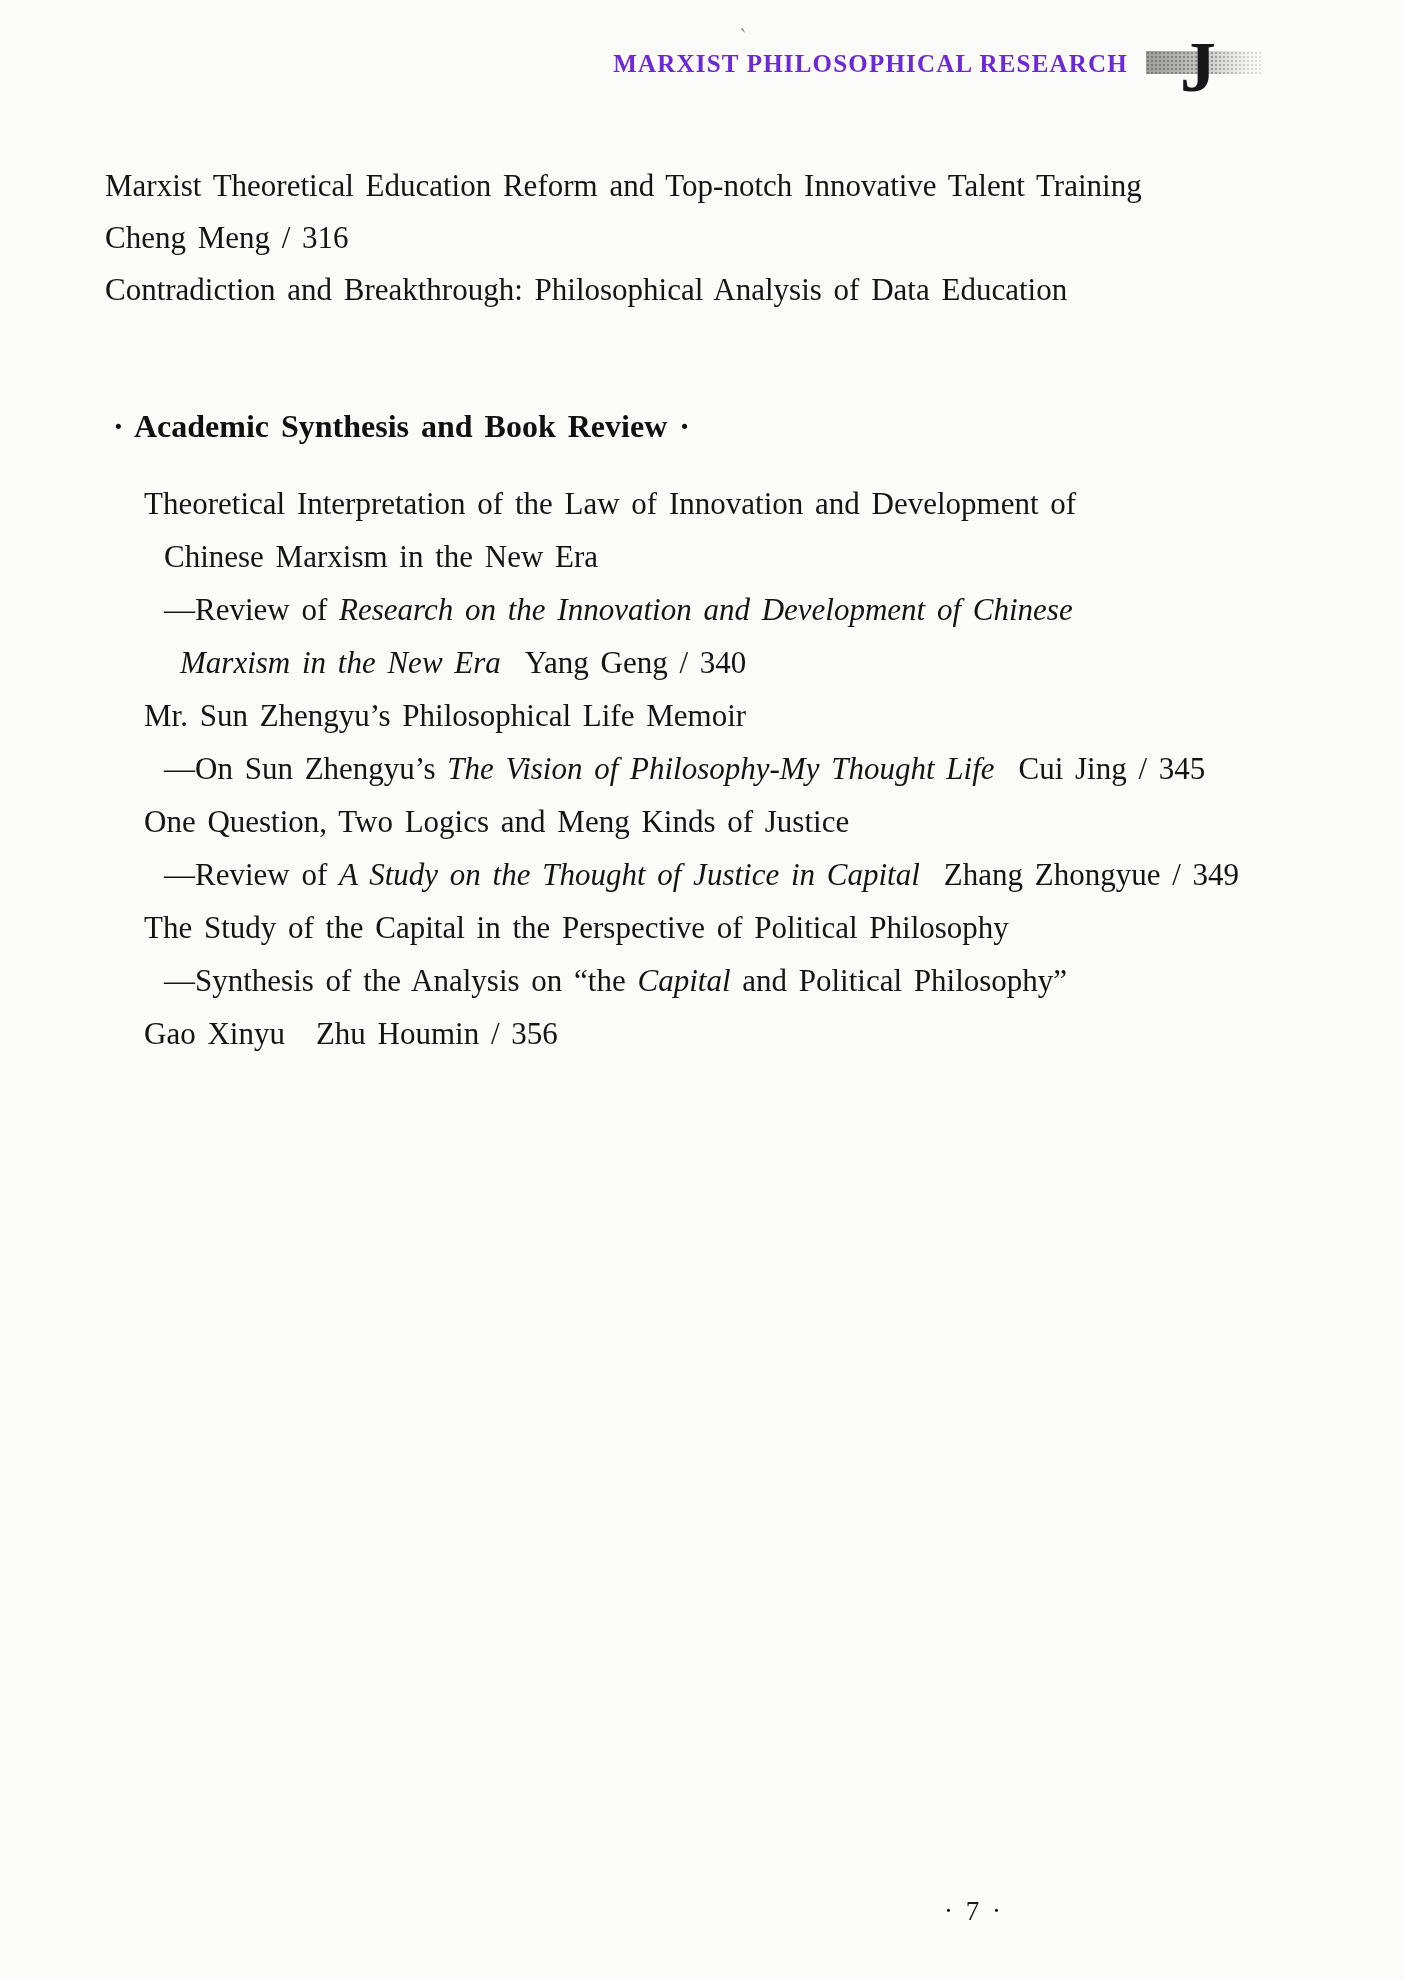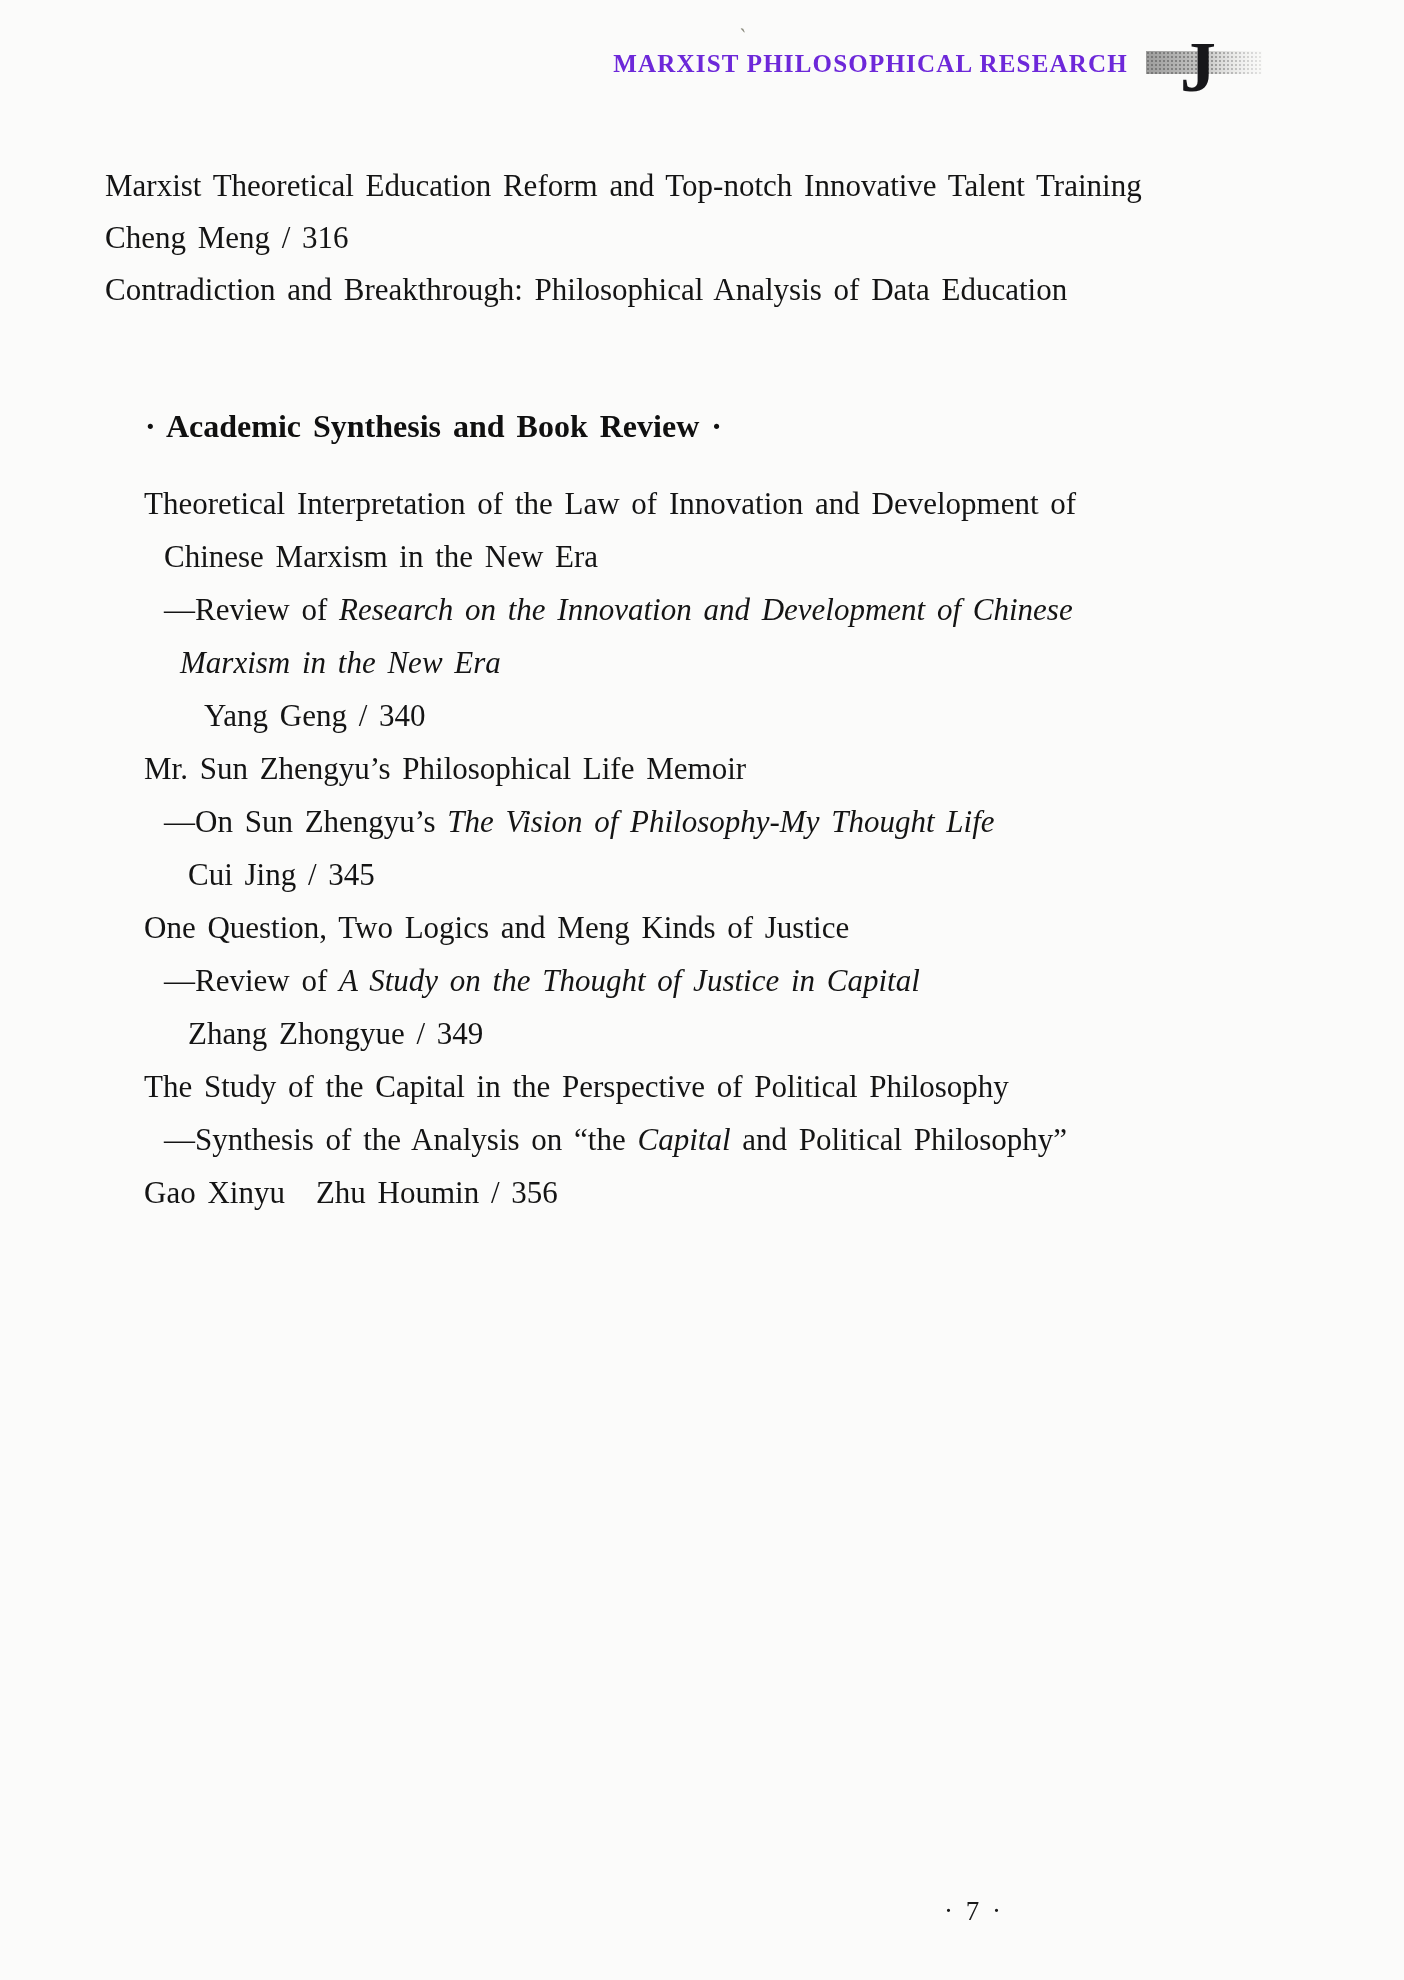--- a/index.html
+++ b/index.html
@@ -42,31 +42,30 @@
 
   
   .toc-a {
     position:absolute; left:105px; top:160px; width:905px;
     font-size:31px; line-height:52px; word-spacing:4px;
   }
   .section-heading {
     position:absolute; left:113px; top:408px;
     font-size:32px; font-weight:bold; word-spacing:4px;
     color:#101010;
-    margin-left:32px;
   }
   .toc-b {
     position:absolute; left:105px; top:477px; width:905px;
     font-size:31px; line-height:53px; word-spacing:4px;margin-left:39px;
   }
   .line { white-space:nowrap; }
   .line-right { text-align:left; }
   .ind1 { padding-left:20px; }
   .ind2 { padding-left:36px; }
-  .row { display:flex; justify-content:flex-start;flex-direction:column; }
+  .row { display:flex; justify-content:flex-start; }
   .row .right { white-space:nowrap; padding-left:24px; }
   em { font-style:italic; }
 
   
   .footer-pn {
     position:absolute; top:1896px; left:944px;
     font-size:27px; letter-spacing:3px; color:#1a1a1a;
   }
 </style>
 </head>

